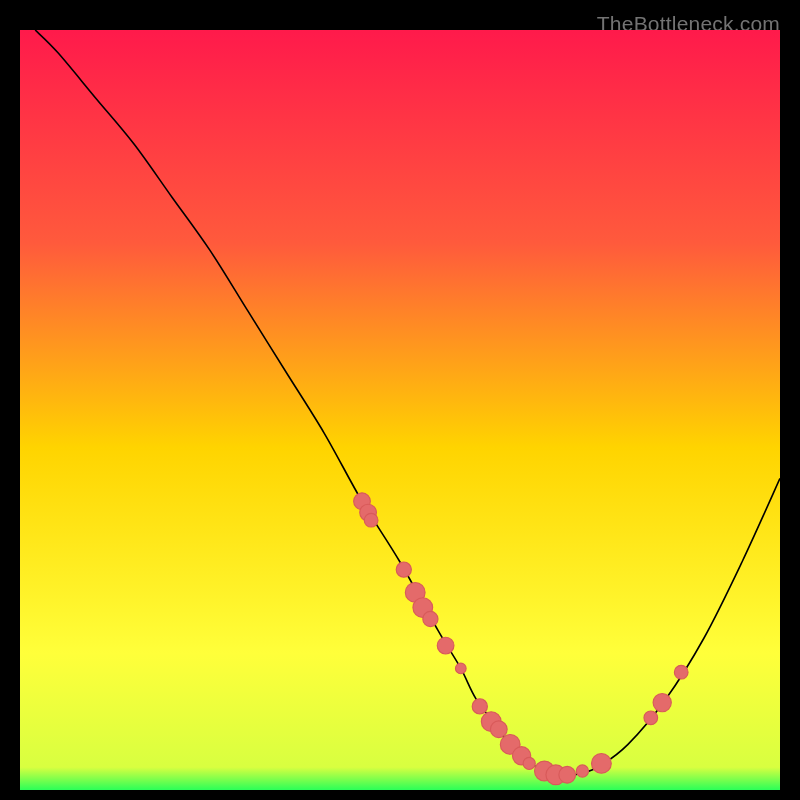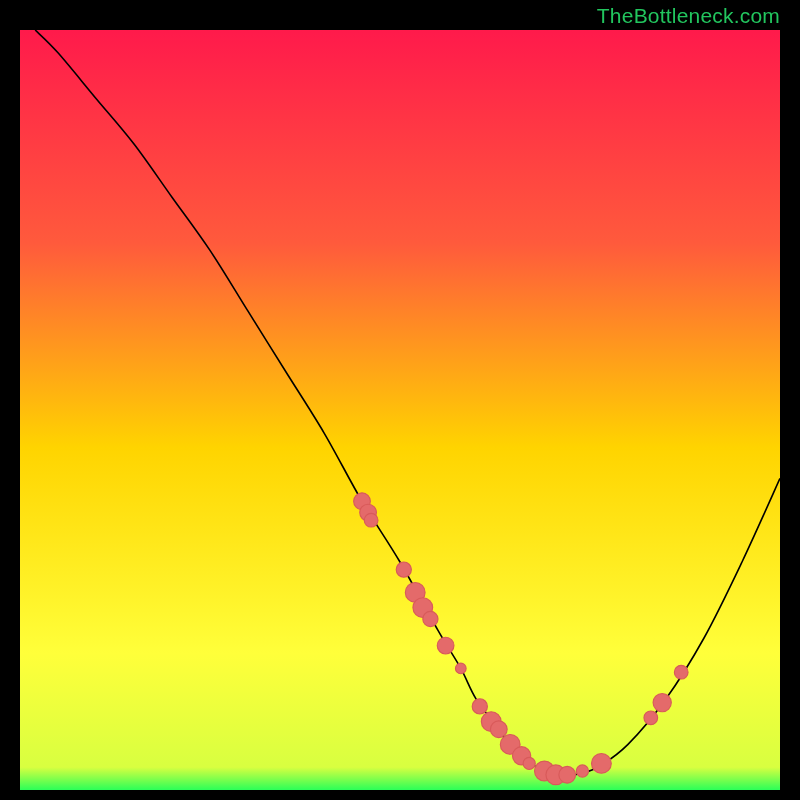--- a/index.html
+++ b/index.html
@@ -20,23 +20,23 @@
   }
   .plot-area {
     position: absolute;
     left: 0;
     top: 0;
     width: 760px;
     height: 760px;
   }
   .watermark {
     position: absolute;
-    top: 4px;
+    top: 12px;
     right: 20px;
-    color: #22c55e;
+    color: #737373;
     font-family: Arial, Helvetica, sans-serif;
     font-size: 21px;
     font-weight: 400;
     letter-spacing: 0.2px;
   }
   svg { display: block; }
 </style>
 </head>
 <body>
 

